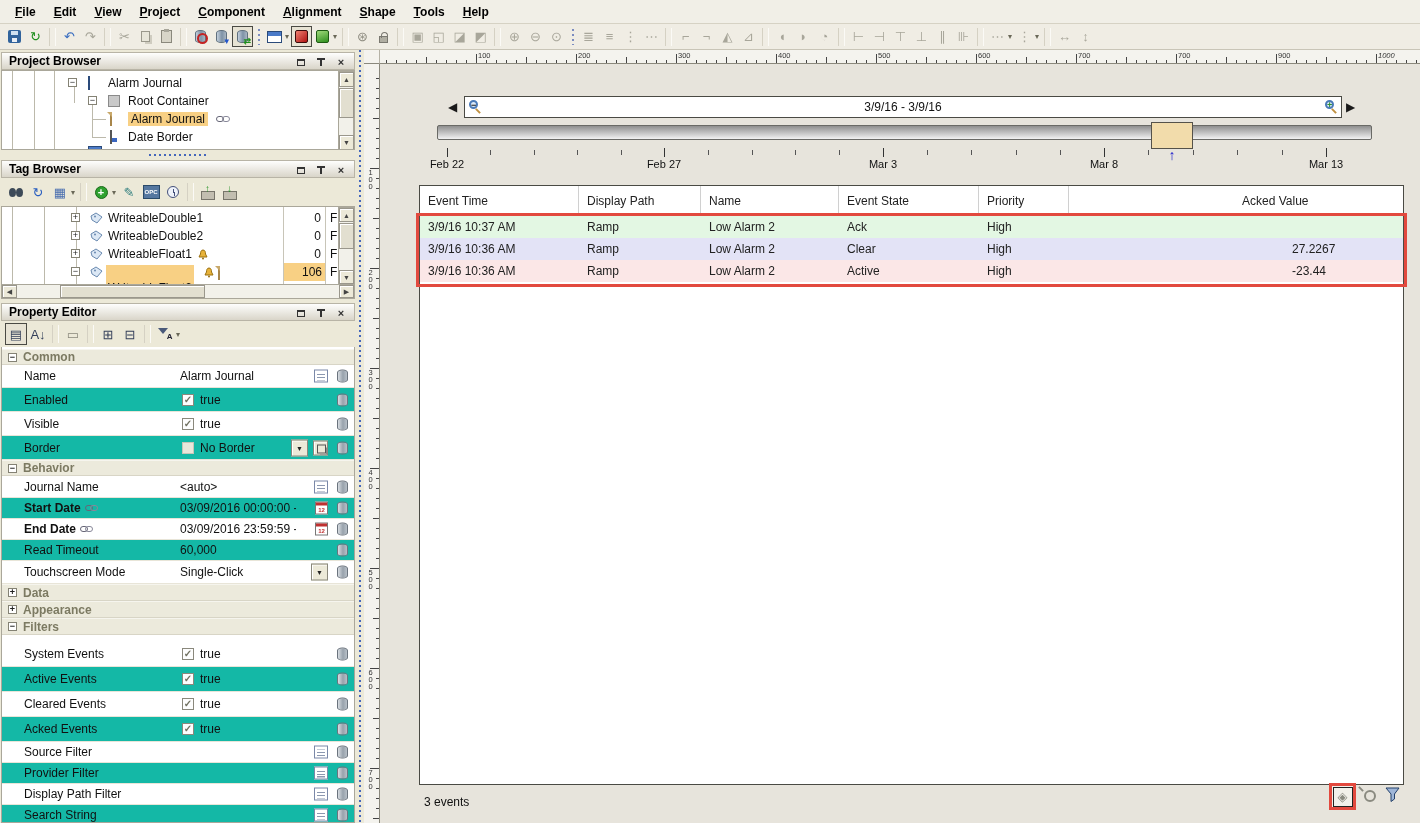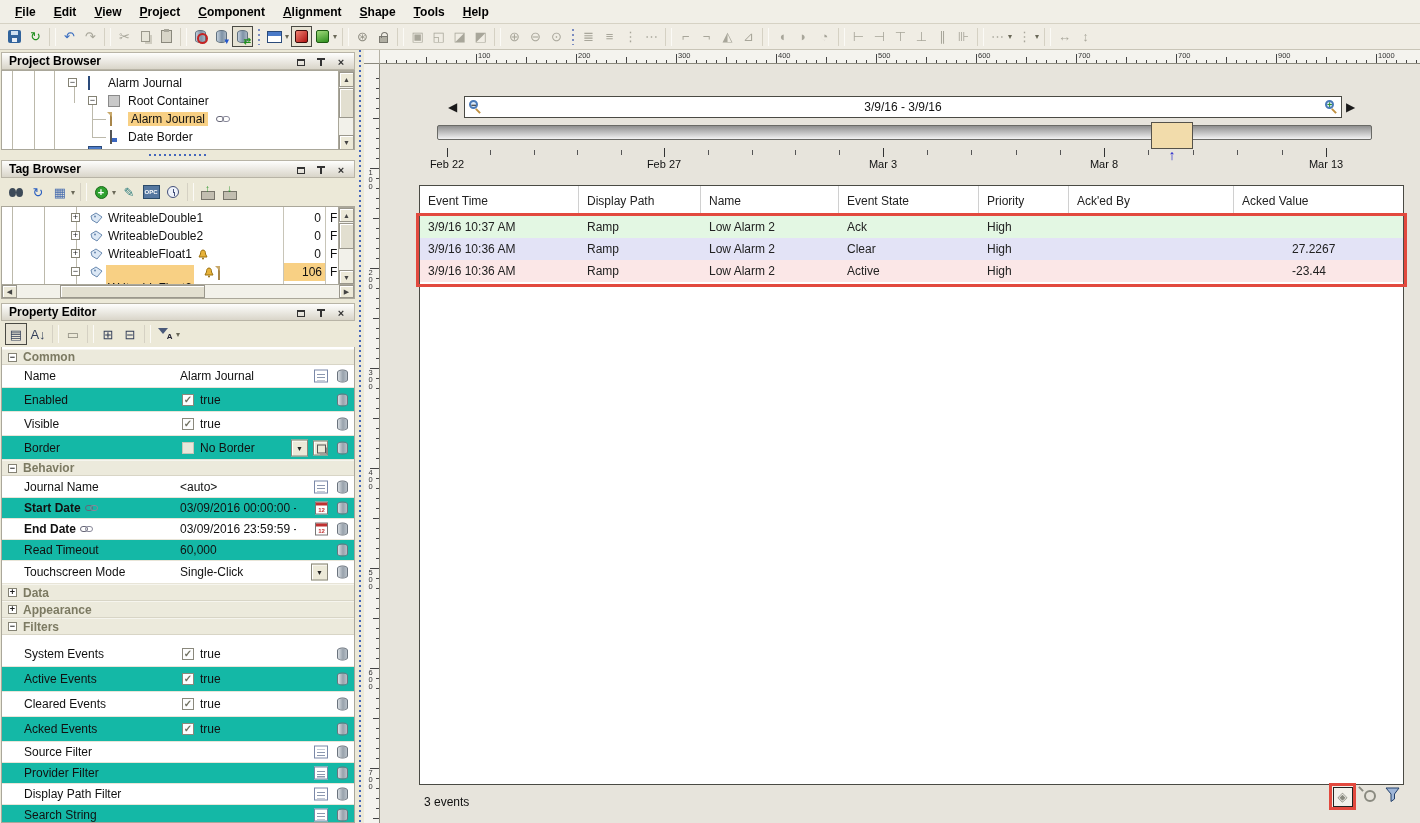--- a/index.html
+++ b/index.html
@@ -694,21 +694,21 @@
       <span class="htick" style="left: 1036px; height: 3px;"></span>
       <span class="hlab" style="left: 98px;">100</span>
       <span class="hlab" style="left: 198px;">200</span>
       <span class="hlab" style="left: 298px;">300</span>
       <span class="hlab" style="left: 398px;">400</span>
       <span class="hlab" style="left: 498px;">500</span>
       <span class="hlab" style="left: 598px;">600</span>
       <span class="hlab" style="left: 698px;">700</span>
       <span class="hlab" style="left: 798px;">700</span>
       <span class="hlab" style="left: 898px;">900</span>
-      <span class="hlab" style="left: 998px;">1000</span>
+      <span class="hlab" style="left: 998px; font-style: italic;">1000</span>
     </div>
   <div id="vruler" class="r">
       <span class="vtick" style="top: 14px; width: 3px;"></span>
       <span class="vtick" style="top: 24px; width: 3px;"></span>
       <span class="vtick" style="top: 34px; width: 3px;"></span>
       <span class="vtick" style="top: 44px; width: 3px;"></span>
       <span class="vtick" style="top: 54px; width: 6px;"></span>
       <span class="vtick" style="top: 64px; width: 3px;"></span>
       <span class="vtick" style="top: 74px; width: 3px;"></span>
       <span class="vtick" style="top: 84px; width: 3px;"></span>
@@ -836,21 +836,20 @@
       </div>
 
     
     <div id="table" class="r">
       <div id="thead">
         <span class="th" style="left:0;width:159px">Event Time</span>
         <span class="th" style="left:159px;width:122px">Display Path</span>
         <span class="th" style="left:281px;width:138px">Name</span>
         <span class="th" style="left:419px;width:140px">Event State</span>
         <span class="th" style="left:559px;width:90px">Priority</span>
-        <span class="th" style="left:649px;width:165px">Ack'ed By</span>
         <span class="th" style="left:814px;width:169px;border-right:none">Acked Value</span>
       </div>
       <div class="trow tone-ack" style="top:30px">
         <span class="td" style="left:0;width:159px">3/9/16 10:37 AM</span>
         <span class="td" style="left:159px;width:122px">Ramp</span>
         <span class="td" style="left:281px;width:138px">Low Alarm 2</span>
         <span class="td" style="left:419px;width:140px">Ack</span>
         <span class="td" style="left:559px;width:90px">High</span>
         <span class="td" style="left:649px;width:165px"></span>
         <span class="td" style="left:814px;width:169px;padding-left:58px"></span>

